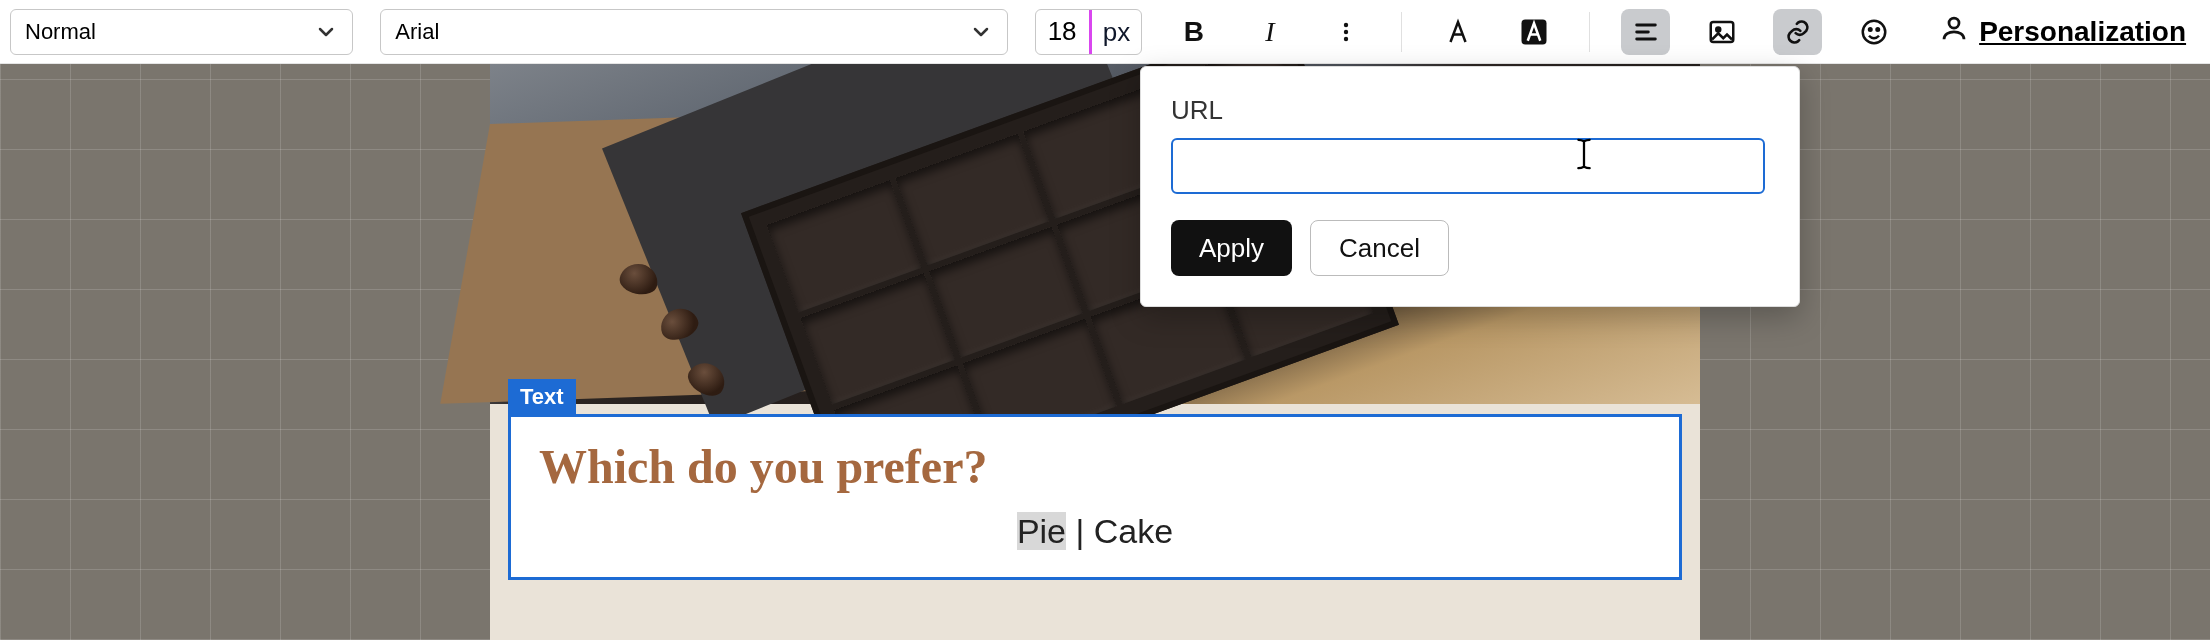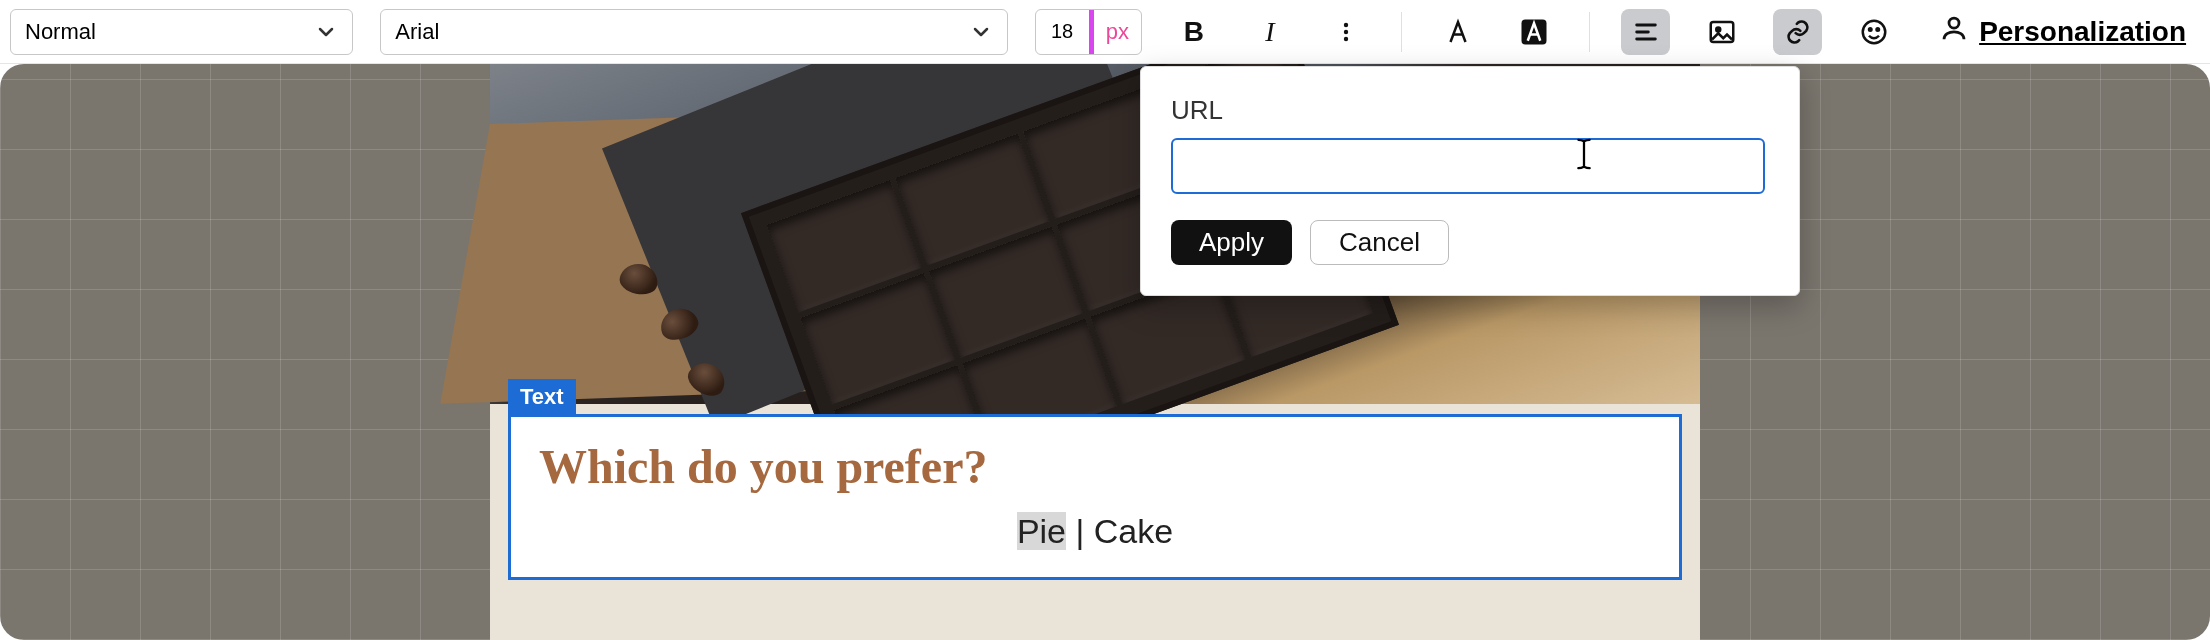--- a/index.html
+++ b/index.html
@@ -42,28 +42,28 @@
     display: flex;
     align-items: center;
     border: 1px solid #c7c7c7;
     border-radius: 6px;
     height: 46px;
     overflow: hidden;
   }
   .numbox .num {
     width: 54px;
     text-align: center;
-    font-size: 20px;
+    font-size: 26px;
   }
   .numbox .unit {
     width: 54px;
     text-align: center;
-    font-size: 22px;
-    color: #ec4899;
-    border-left: 5px solid #d946ef;
+    font-size: 26px;
+    color: #0f172a;
+    border-left: 3px solid #d946ef;
     line-height: 44px;
   }
   .tb-btn {
     width: 50px;
     height: 46px;
     border-radius: 8px;
     display: flex;
     align-items: center;
     justify-content: center;
     cursor: pointer;
@@ -92,21 +92,20 @@
   }
 
   
   .canvas {
     position: relative;
     height: 576px;
     background: #7a756d;
     background-image:
       repeating-linear-gradient(0deg,   rgba(255,255,255,.15) 0 1px, transparent 1px 70px),
       repeating-linear-gradient(90deg,  rgba(255,255,255,.15) 0 1px, transparent 1px 70px);
-    border-radius: 24px;
   }
   .page {
     position: absolute;
     left: 490px;
     top: 0;
     width: 1210px;
     height: 576px;
     background: #eae3d8;
   }
   .hero {
@@ -214,21 +213,21 @@
     width: 100%;
     height: 56px;
     font-size: 24px;
     padding: 0 14px;
     border: 2px solid #1d6bd4;
     border-radius: 6px;
     outline: none;
   }
   .btn-row { display: flex; gap: 18px; margin-top: 26px; }
   .btn {
-    height: 45px;
+    height: 56px;
     padding: 0 28px;
     border-radius: 8px;
     font-size: 26px;
     display: flex;
     align-items: center;
     cursor: pointer;
   }
   .btn.primary { background: #111; color: #fff; border: none; }
   .btn.secondary { background: #fff; color: #111; border: 1px solid #bbb; }
 

